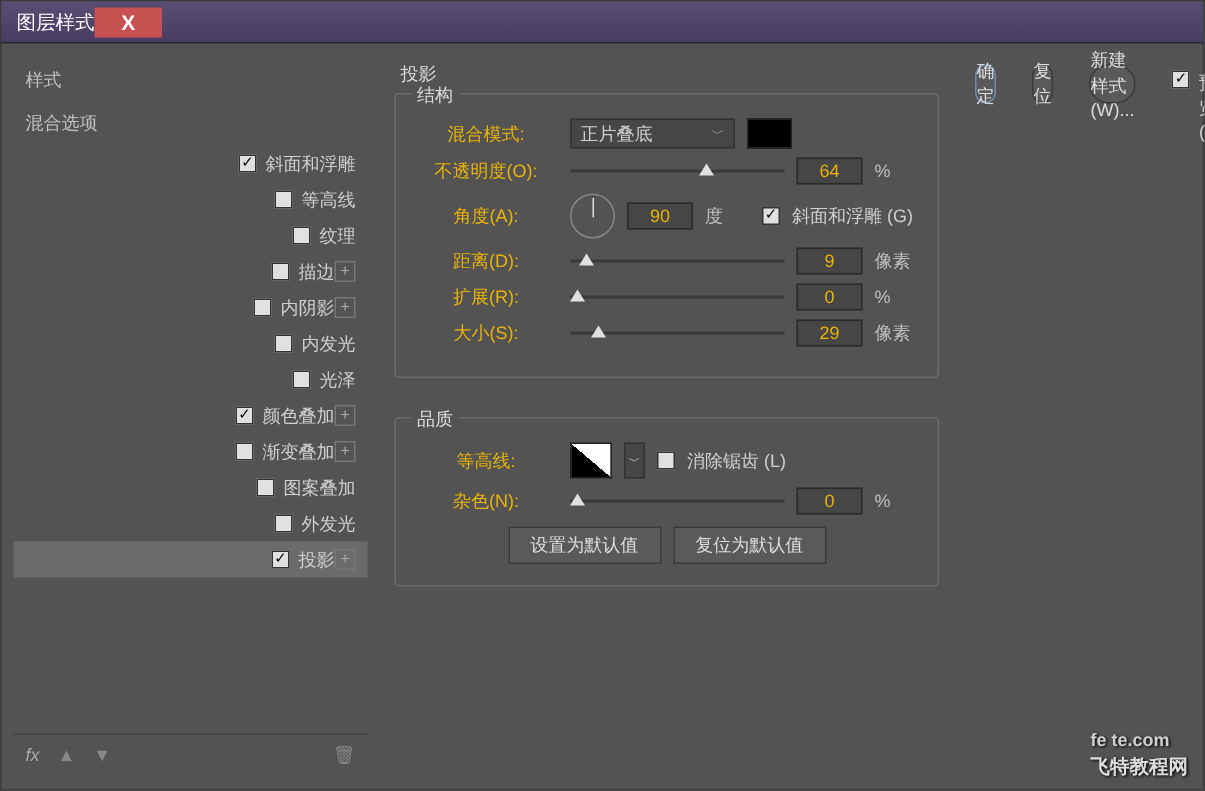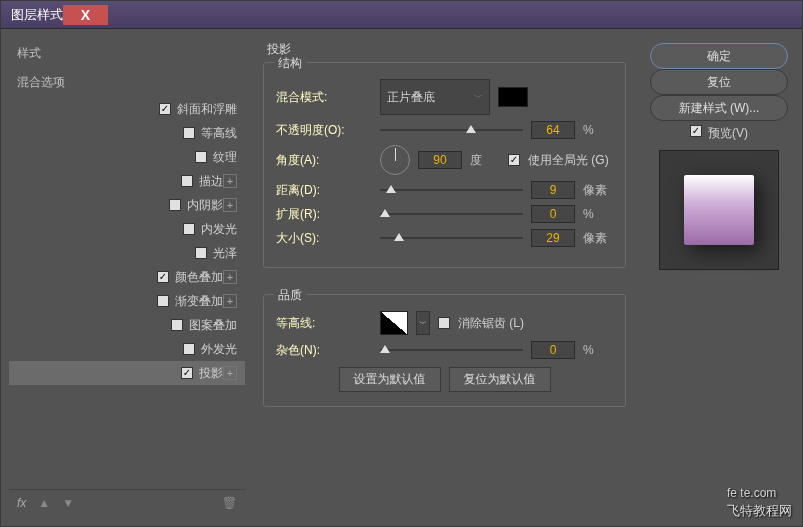--- a/index.html
+++ b/index.html
@@ -20,42 +20,42 @@
 .plus-icon{width:14px;height:14px;border:1px solid #777;display:flex;align-items:center;justify-content:center;color:#aaa;font-size:11px;cursor:pointer}
 .left-footer{margin-top:auto;display:flex;align-items:center;gap:12px;padding:6px 8px;border-top:1px solid #444}
 .fx-label{font-style:italic;color:#aaa}
 .footer-icon{color:#888;cursor:pointer}
 .trash{margin-left:auto}
 .middle-panel{flex:1;padding:2px 18px}
 .panel-title{color:#ddd;margin-bottom:4px;padding-left:4px}
 .fieldset{border:1px solid #6b6b6b;border-radius:3px;padding:10px 12px 14px;margin-bottom:26px;position:relative}
 .fieldset-label{position:absolute;top:-8px;left:10px;background:#535353;padding:0 4px;color:#ddd}
 .row{display:flex;align-items:center;margin:6px 0;gap:8px}
-.row-label{width:96px;text-align:left;color:#fef9c3}
-.select{width:110px;height:36px;background:#464646;border:1px solid #333;display:flex;align-items:center;justify-content:space-between;padding:0 6px;cursor:pointer}
+.row-label{width:96px;text-align:center;color:#eab308}
+.select{width:110px;height:20px;background:#464646;border:1px solid #333;display:flex;align-items:center;justify-content:space-between;padding:0 6px;cursor:pointer}
 .select .caret{font-size:9px;color:#999}
 .color-swatch{width:30px;height:20px;background:#000;border:1px solid #222;cursor:pointer}
 .slider{flex:1;max-width:150px;height:14px;position:relative;display:flex;align-items:center}
 .slider-track{width:100%;height:2px;background:#3a3a3a}
 .slider-thumb{position:absolute;width:0;height:0;border-left:5px solid transparent;border-right:5px solid transparent;border-bottom:8px solid #e0e0e0;top:2px;cursor:pointer}
 .num-input{width:44px;height:18px;background:#464646;border:1px solid #2a2a2a;color:#eab308;text-align:center;padding:1px 2px}
 .unit{color:#c0c0c0;width:30px}
 .angle-dial{width:30px;height:30px;border:1px solid #888;border-radius:50%;position:relative;background:#535353}
 .angle-dial::after{content:"";position:absolute;width:1px;height:13px;background:#ddd;left:50%;top:2px;transform-origin:bottom center;transform:rotate(0deg)}
 .contour-swatch{width:28px;height:24px;background:linear-gradient(to top right,#000 50%,#fff 50%);border:1px solid #222;cursor:pointer}
 .contour-caret{width:14px;height:24px;background:#464646;border:1px solid #333;display:flex;align-items:center;justify-content:center;font-size:8px;cursor:pointer}
 .btn-row{display:flex;gap:8px;justify-content:center;margin-top:8px}
 .mid-btn{padding:3px 14px;background:#5a5a5a;border:1px solid #3a3a3a;cursor:pointer;color:#ddd}
-.right-panel{width:150px;display:flex;flex-direction:column;gap:0;padding:4px 6px}
+.right-panel{width:150px;display:flex;gap:24px;padding:4px 6px}
 .right-btn{height:26px;background:#5a5a5a;border:1px solid #3a3a3a;border-radius:13px;display:flex;align-items:center;justify-content:center;cursor:pointer;color:#ddd}
 .right-btn.primary{border-color:#6a8ab0}
 .preview-chk{display:flex;justify-content:center;gap:6px;margin-top:4px}
 .preview-box{width:120px;height:120px;background:#3a3a3a;border:1px solid #222;margin:8px auto;display:flex;align-items:center;justify-content:center}
 .preview-inner{width:70px;height:70px;background:linear-gradient(to bottom,#fff 0%,#d0b0d8 40%,#9a6aa8 100%);border-radius:2px;box-shadow:6px 6px 20px rgba(0,0,0,0.6)}
-.watermark{position:absolute;right:10px;bottom:6px;color:#fff;font-size:18px;font-weight:normal;text-shadow:1px 1px 2px #000}
+.watermark{position:absolute;right:10px;bottom:6px;color:#fff;font-size:18px;font-weight:bold;text-shadow:1px 1px 2px #000}
 .watermark small{font-size:13px;display:block;text-align:right;color:#ddd}
 </style>
 </head>
 <body>
 
 <div class="window">
   <div class="titlebar">
     <span>图层样式</span>
     <div class="close-btn">X</div>
   </div>
@@ -175,21 +175,21 @@
           <input class="num-input" value="64" style="">
           <span class="unit">%</span>
         </div>
 
         <div class="row">
           <div class="row-label">角度(A):</div>
           <div class="angle-dial"></div>
           <input class="num-input" value="90" style="">
           <span class="unit">度</span>
           <span class="chk checked"></span>
-          <span>使用全局光 (G)</span>
+          <span>斜面和浮雕 (G)</span>
         </div>
 
         <div class="row">
           <div class="row-label">距离(D):</div>
           <div class="slider">
               <div class="slider-track"></div>
               <div class="slider-thumb" style="left:4%"></div>
             </div>
           <input class="num-input" value="9" style="">
           <span class="unit">像素</span>

